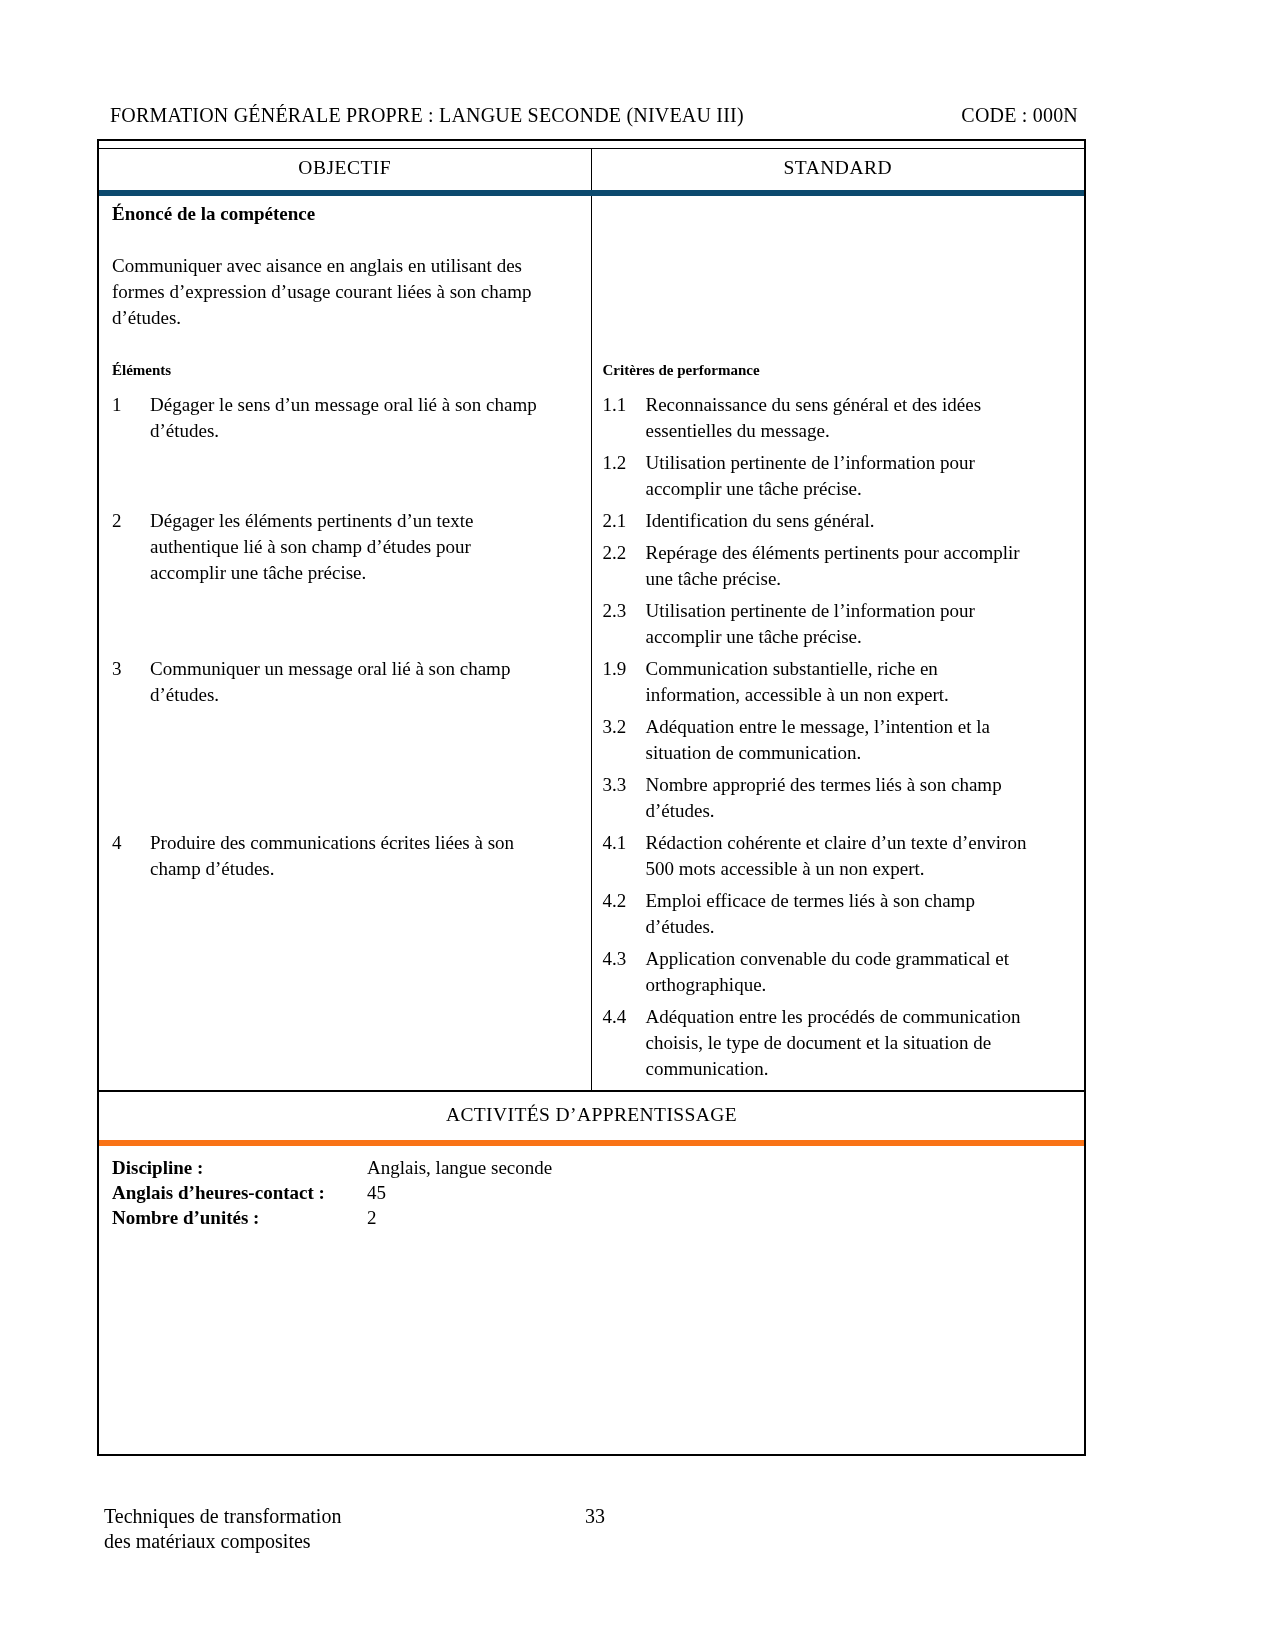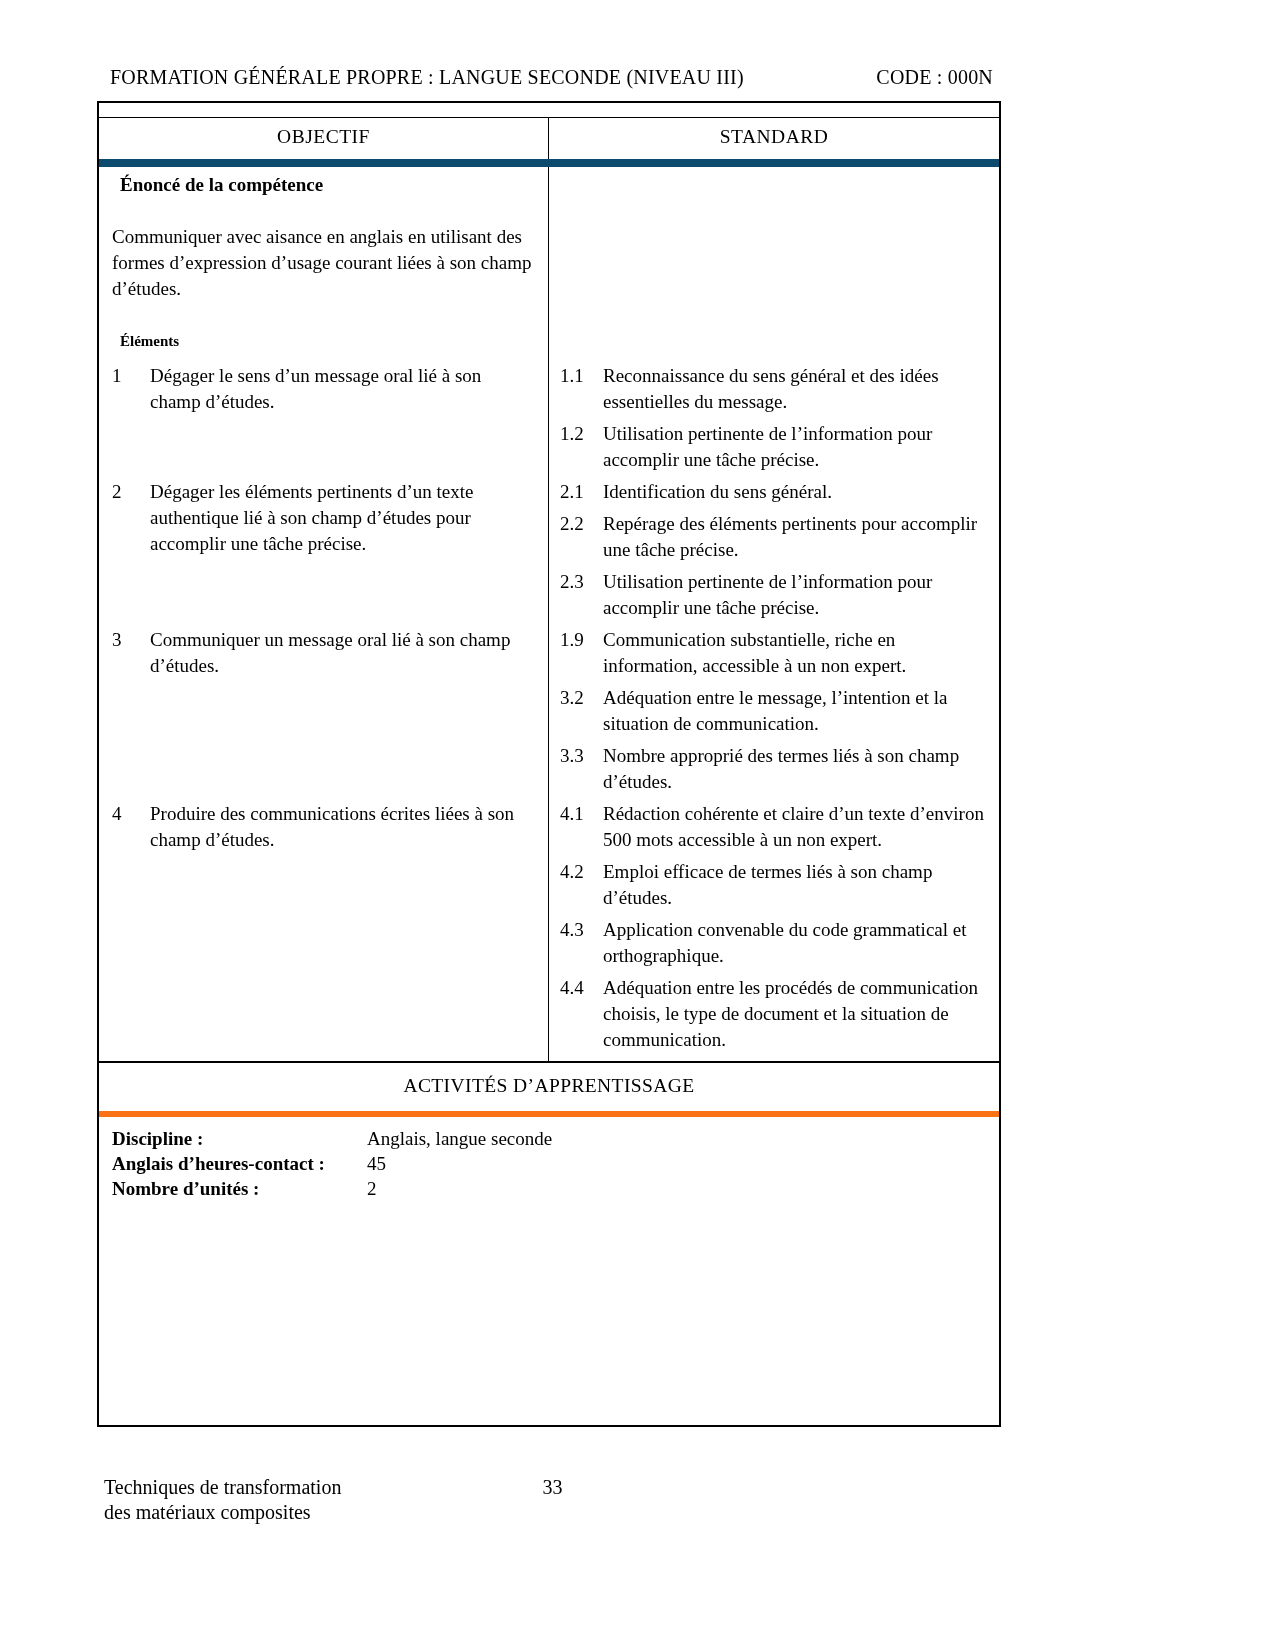--- a/index.html
+++ b/index.html
@@ -3,42 +3,42 @@
 <meta charset="utf-8">
 <style>
   html, body { margin: 0; padding: 0; background: #ffffff; }
   body {
     width: 1275px; height: 1650px;
     color: #000;
     font-family: "Liberation Serif", "DejaVu Serif", serif;
     font-size: 19px; line-height: 26px;
     -webkit-font-smoothing: antialiased;
   }
-  .page { width: 904px; margin-left: 97px; padding-top: 64px; box-sizing: border-box; }
+  .page { width: 989px; margin-left: 97px; padding-top: 102px; box-sizing: border-box; }
 
   
   .title-row { display: flex; justify-content: space-between; align-items: baseline;
                font-size: 20px; line-height: 26px; padding: 0 8px 0 13px; margin-bottom: 11px; }
   .title-row .t { letter-spacing: 0.2px; white-space: nowrap; }
 
   
   .doc-table { border: 2.5px solid #000; background: #fff; }
 
   
-  .head-row { margin-top: 14px; border-top: 1.5px solid #000; border-bottom: 8px solid #0c4a6e;
+  .head-row { margin-top: 7px; border-top: 1.5px solid #000; border-bottom: 6px solid #0c4a6e;
               display: grid; grid-template-columns: 1fr 1fr; }
   .head-cell { text-align: center; font-size: 19.5px; padding: 6px 0 9px; letter-spacing: 0.5px; }
   .head-cell.lcb { border-right: 1.5px solid #000; }
 
   
   .trow { display: grid; grid-template-columns: 1fr 1fr; }
   .lc { border-right: 1.5px solid #000; padding: 0 14px 0 13px; box-sizing: border-box; }
   .rc { padding: 0 10px 0 11px; box-sizing: border-box; }
 
-  .bold { font-weight: bold; margin-left: 8px; }
+  .bold { font-weight: bold; }
   .enonce-h { padding-top: 5px; font-size: 19px; }
   .enonce-p { margin-top: 26px; max-width: 425px; }
   .sec-h { margin-top: 26px; margin-bottom: 3px; font-size: 15px; }
 
   .item { display: flex; margin-top: 6px; }
   .item .el-num { width: 38px; flex: 0 0 38px; }
   .item .cr-num { width: 43px; flex: 0 0 43px; }
   .item .el-txt { max-width: 390px; }
   .item .cr-txt { max-width: 390px; }
   .group-pad { padding-bottom: 8px; }
@@ -81,20 +81,23 @@
         <div class="bold enonce-h">Énoncé de la compétence</div>
         <div class="enonce-p">Communiquer avec aisance en anglais en utilisant des formes d’expression d’usage courant liées à son champ d’études.</div>
       </div>
       <div class="rc"></div>
     </div>
 
     <div class="trow">
       <div class="lc">
           <div class="bold sec-h">Éléments</div>
         </div>
+      <div class="rc">
+          <div class="bold sec-h">Critères de performance</div>
+        </div>
     </div>
 
     <div class="trow">
       <div class="lc">
         <div class="item">
           <span class="el-num">1</span>
           <span class="el-txt">Dégager le sens d’un message oral lié à son champ d’études.</span>
         </div>
       </div>
       <div class="rc">

